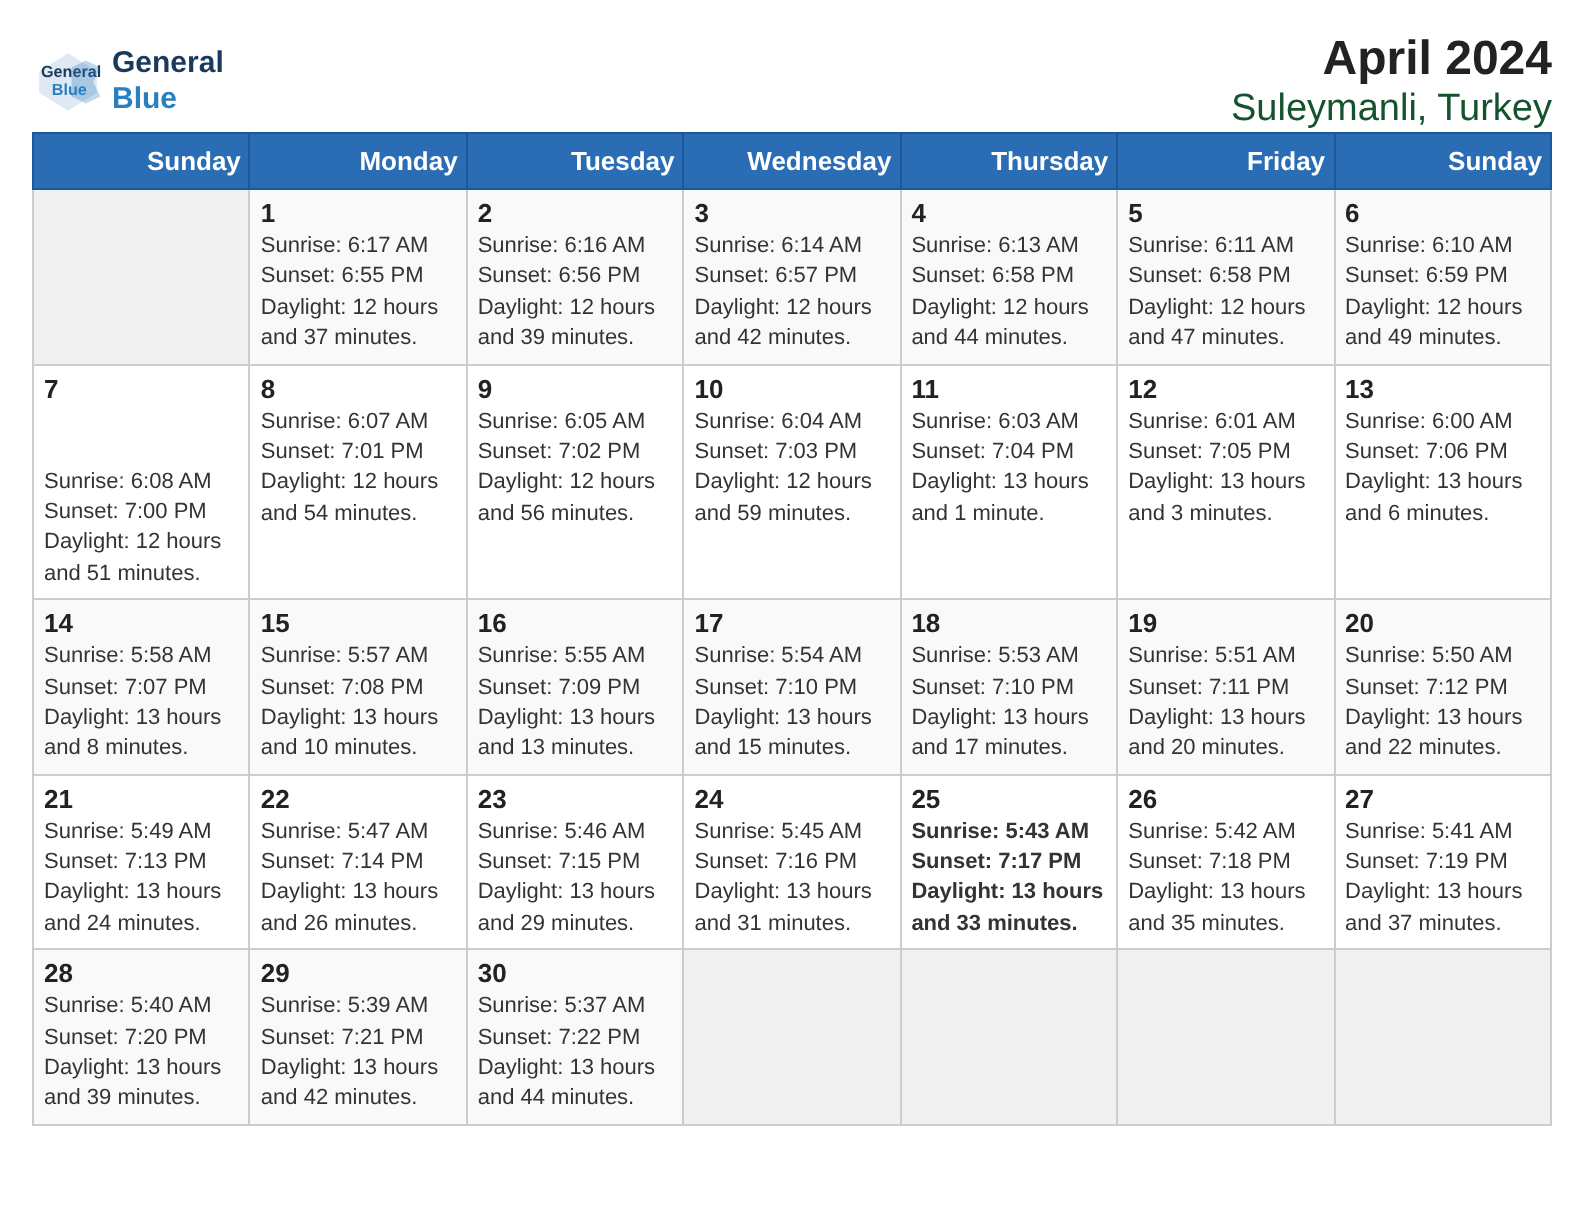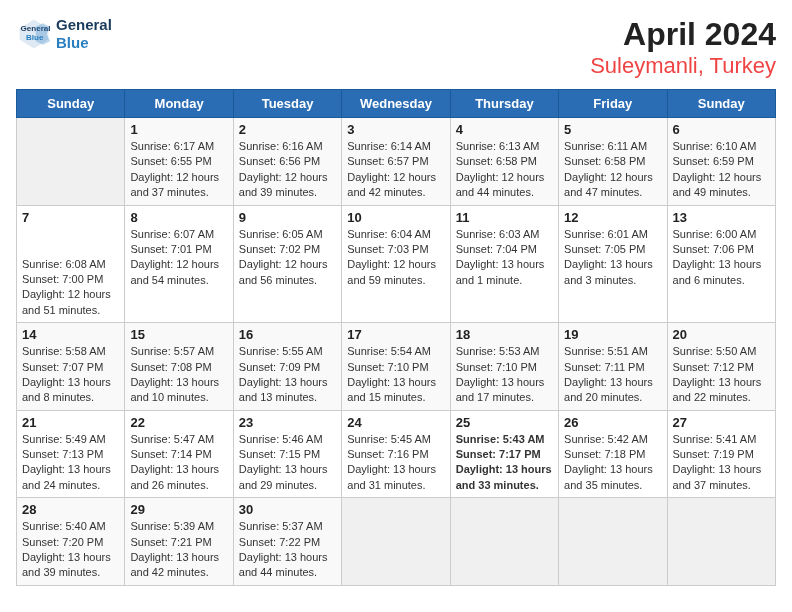--- a/index.html
+++ b/index.html
@@ -6,54 +6,53 @@
     body {
       font-family: Arial, sans-serif;
       background: #fff;
       width: 792px;
       min-height: 612px;
       padding: 16px;
     }
     .header-area {
       display: flex;
       justify-content: space-between;
-      align-items: flex-start;
-      margin-bottom: 10px;
+      align-items: center;
     }
     .logo {
       display: flex;
       align-items: center;
       gap: 4px;
     }
     .logo-icon {
       width: 36px;
       height: 36px;
     }
     .title-area {
       text-align: right;
     }
     .month-year {
-      font-size: 32px;
+      font-size: 24px;
       font-weight: bold;
       color: #222;
     }
     .location {
-      font-size: 22px;
-      color: #ef4444;
+      font-size: 19px;
+      color: #14532d;
     }
     .calendar {
       width: 100%;
       border-collapse: collapse;
       font-size: 11px;
     }
     .calendar thead tr th {
       background: #2a6db5;
       color: #fff;
       padding: 6px 4px;
-      text-align: center;
+      text-align: right;
       font-size: 13px;
       font-weight: bold;
       border: 1px solid #1a5a9a;
     }
     .calendar tbody tr td {
       border: 1px solid #ccc;
       vertical-align: top;
       padding: 4px 5px;
       min-height: 80px;
       height: 85px;

